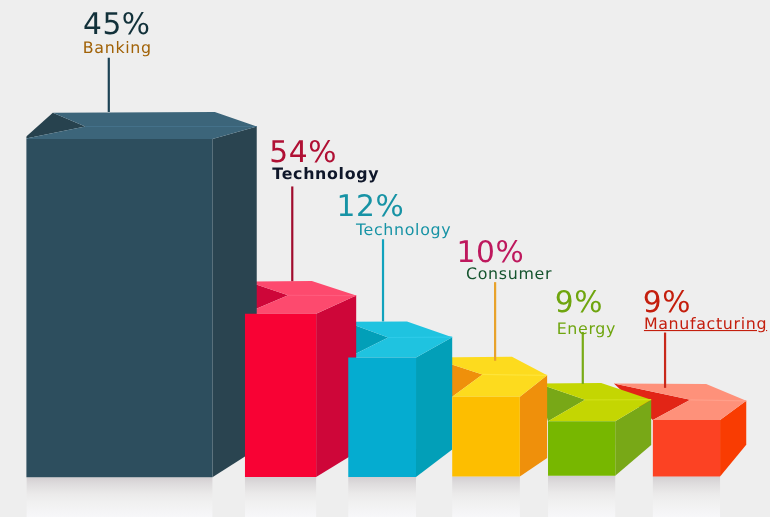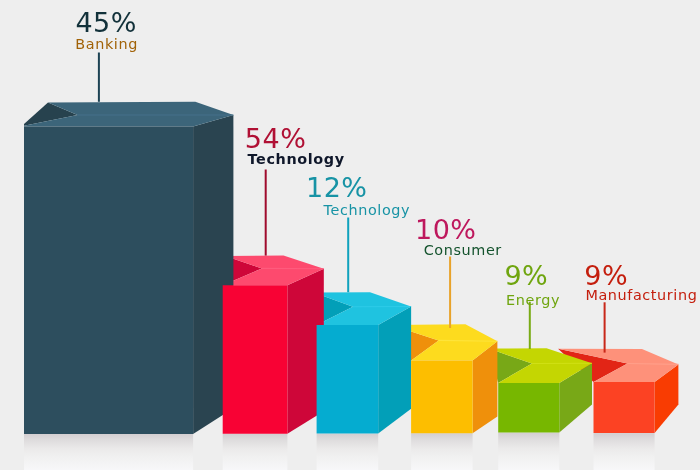--- a/index.html
+++ b/index.html
@@ -86,15 +86,15 @@
       <div class="lbl cat" style="left: 51.3px; top: 37.1px; color: #a16207;">Banking</div>
       <div class="lbl pct" style="left: 220.8px; top: 125.1px; color: rgb(176, 16, 52);">54%</div>
       <div class="lbl cat" style="left: 223.6px; top: 152.3px; color: #0f172a; font-weight: bold;">Technology</div>
       <div class="lbl pct" style="left: 282px; top: 174.4px; color: rgb(23, 147, 165);">12%</div>
       <div class="lbl cat" style="left: 299.6px; top: 203.3px; color: rgb(23, 147, 165);">Technology</div>
       <div class="lbl pct" style="left: 391px; top: 215.5px; color: #be185d;">10%</div>
       <div class="lbl cat" style="left: 399.7px; top: 242.5px; color: #14532d;">Consumer</div>
       <div class="lbl pct" style="left: 480.4px; top: 262.4px; color: rgb(111, 165, 15);">9%</div>
       <div class="lbl cat" style="left: 482.1px; top: 293px; color: rgb(111, 165, 15);">Energy</div>
       <div class="lbl pct" style="left: 560.3px; top: 262px; color: rgb(196, 30, 13);">9%</div>
-      <div class="lbl cat" style="left: 561.4px; top: 288.1px; color: rgb(196, 30, 13);">Manufacturing</div>
+      <div class="lbl cat" style="left: 561.4px; top: 288.1px; color: rgb(196, 30, 13); text-decoration: underline;">Manufacturing</div>
     </div>
 </div>
 
 </body></html>

